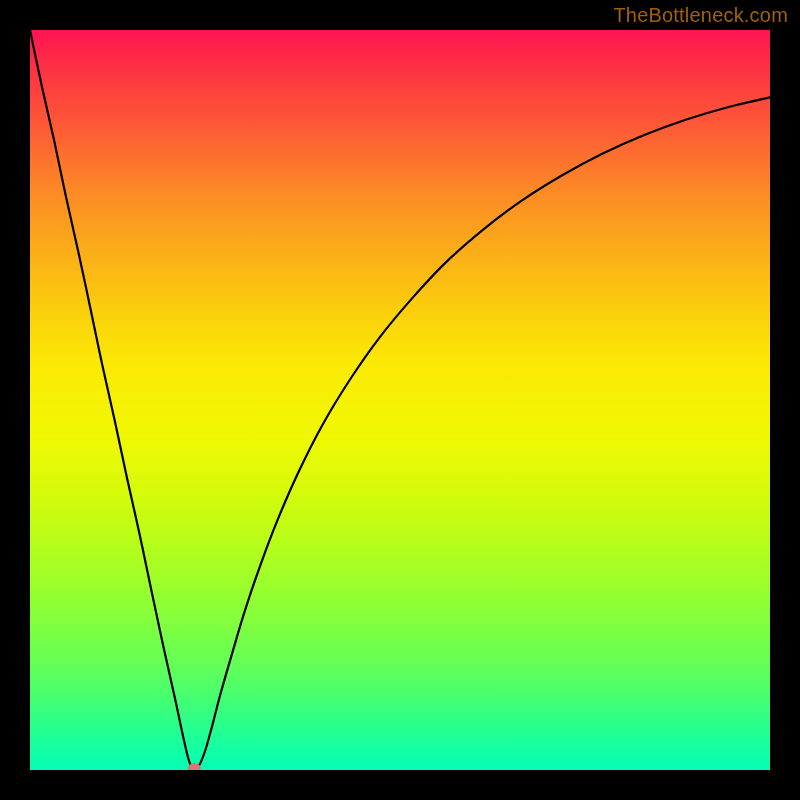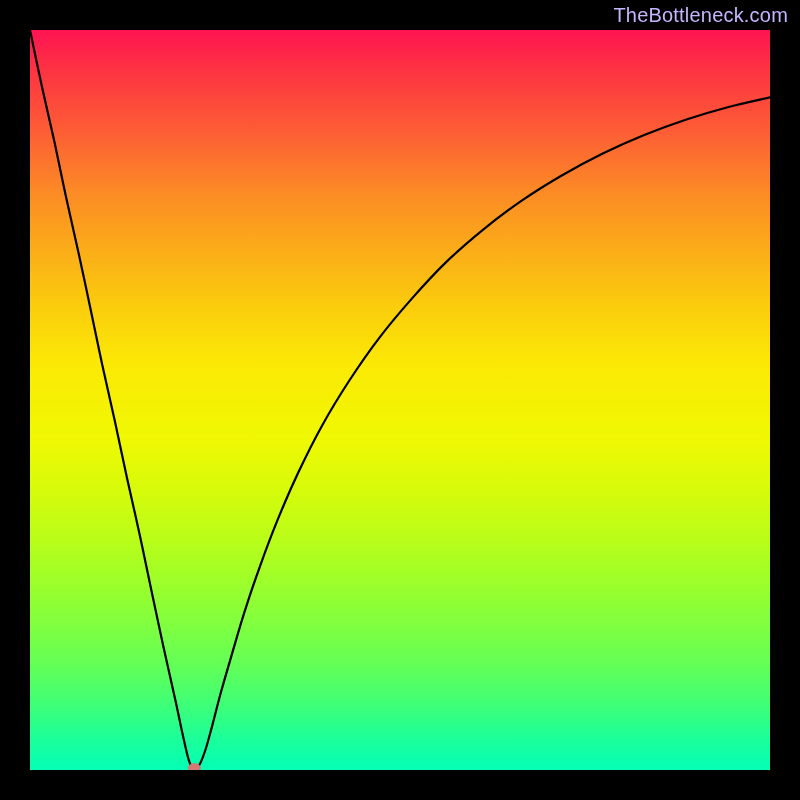--- a/index.html
+++ b/index.html
@@ -14,21 +14,21 @@
   .stage {
     position: relative;
     width: 800px;
     height: 800px;
     background: #000;
   }
   .watermark {
     position: absolute;
     top: 4px;
     right: 12px;
-    color: #c4b5fd;
+    color: #a16207;
     font-size: 20px;
     letter-spacing: 0.2px;
     font-weight: 400;
     z-index: 10;
     user-select: none;
   }
   .plot {
     position: absolute;
     left: 30px;
     top: 30px;

